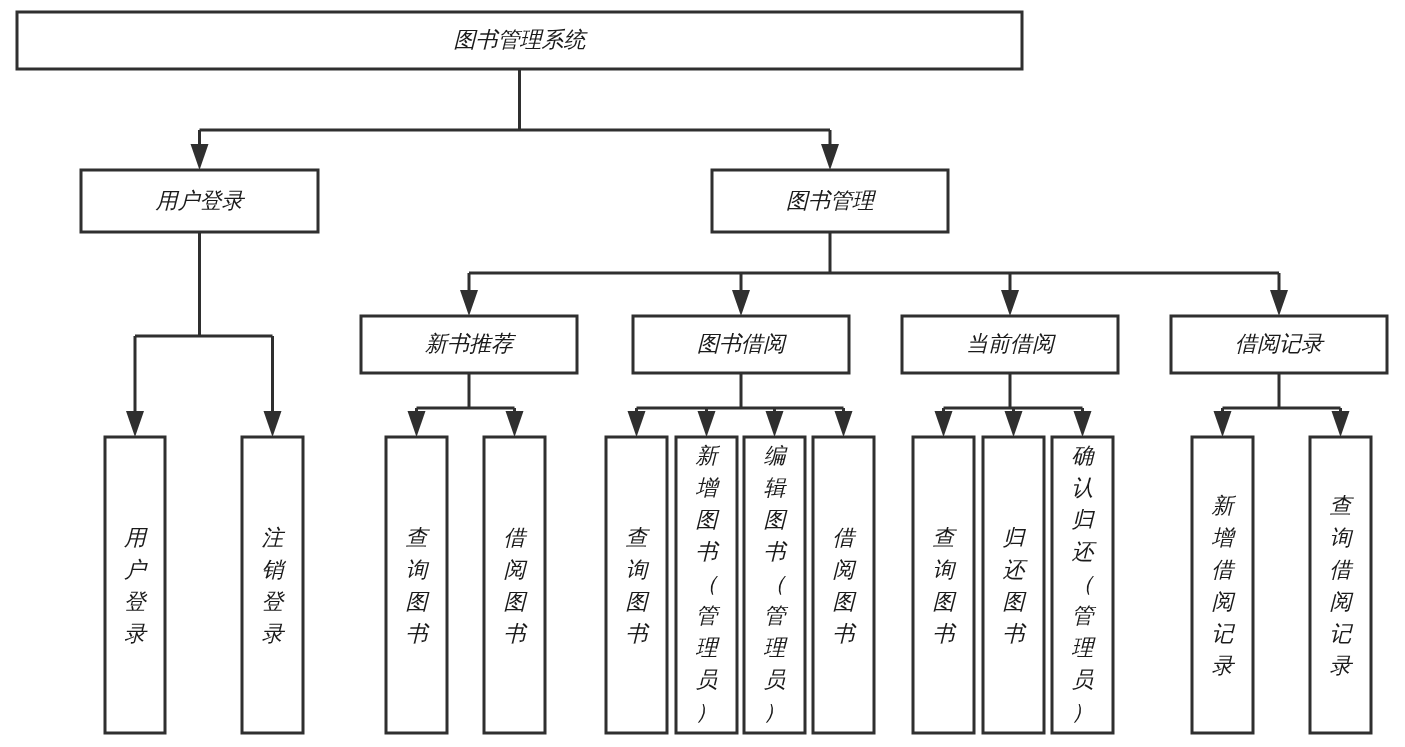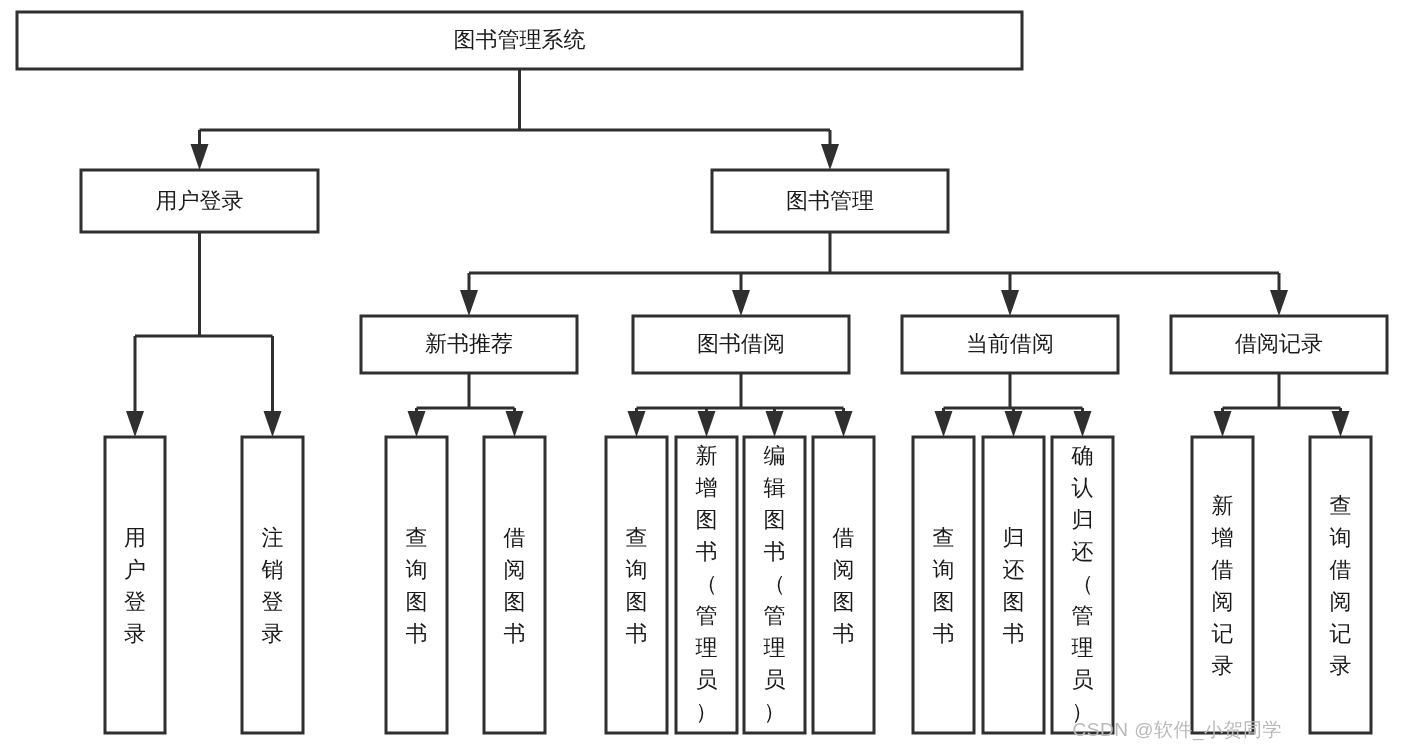--- a/index.html
+++ b/index.html
@@ -12,20 +12,21 @@
     width: 1405px;
     height: 747px;
     font-family: "Liberation Sans", "DejaVu Sans", sans-serif;
     overflow: hidden;
     position: relative;
   }
   #diagram-root {
     position: relative;
     width: 1290px;
     height: 747px;
+    font-style: italic;
   }
   svg.diagram-canvas {
     position: absolute;
     top: 0;
     left: 0;
     width: 1405px;
     height: 747px;
   }
   .node-box {
     fill: #ffffff;
@@ -202,14 +203,13 @@
         <g>
           <rect x="1192" y="437" width="61" height="296" class="node-box"></rect>
         </g>
         <text x="1222.5" y="513" class="node-label-v"><tspan x="1222.5" dy="0">新</tspan><tspan x="1222.5" dy="32">增</tspan><tspan x="1222.5" dy="32">借</tspan><tspan x="1222.5" dy="32">阅</tspan><tspan x="1222.5" dy="32">记</tspan><tspan x="1222.5" dy="32">录</tspan></text>
         <g>
           <rect x="1310" y="437" width="61" height="296" class="node-box"></rect>
         </g>
         <text x="1340.5" y="513" class="node-label-v"><tspan x="1340.5" dy="0">查</tspan><tspan x="1340.5" dy="32">询</tspan><tspan x="1340.5" dy="32">借</tspan><tspan x="1340.5" dy="32">阅</tspan><tspan x="1340.5" dy="32">记</tspan><tspan x="1340.5" dy="32">录</tspan></text>
       </g>
   </svg>
-  <div class="watermark">CSDN @软件_小贺同学</div>
 </div>
 
 </body></html>

